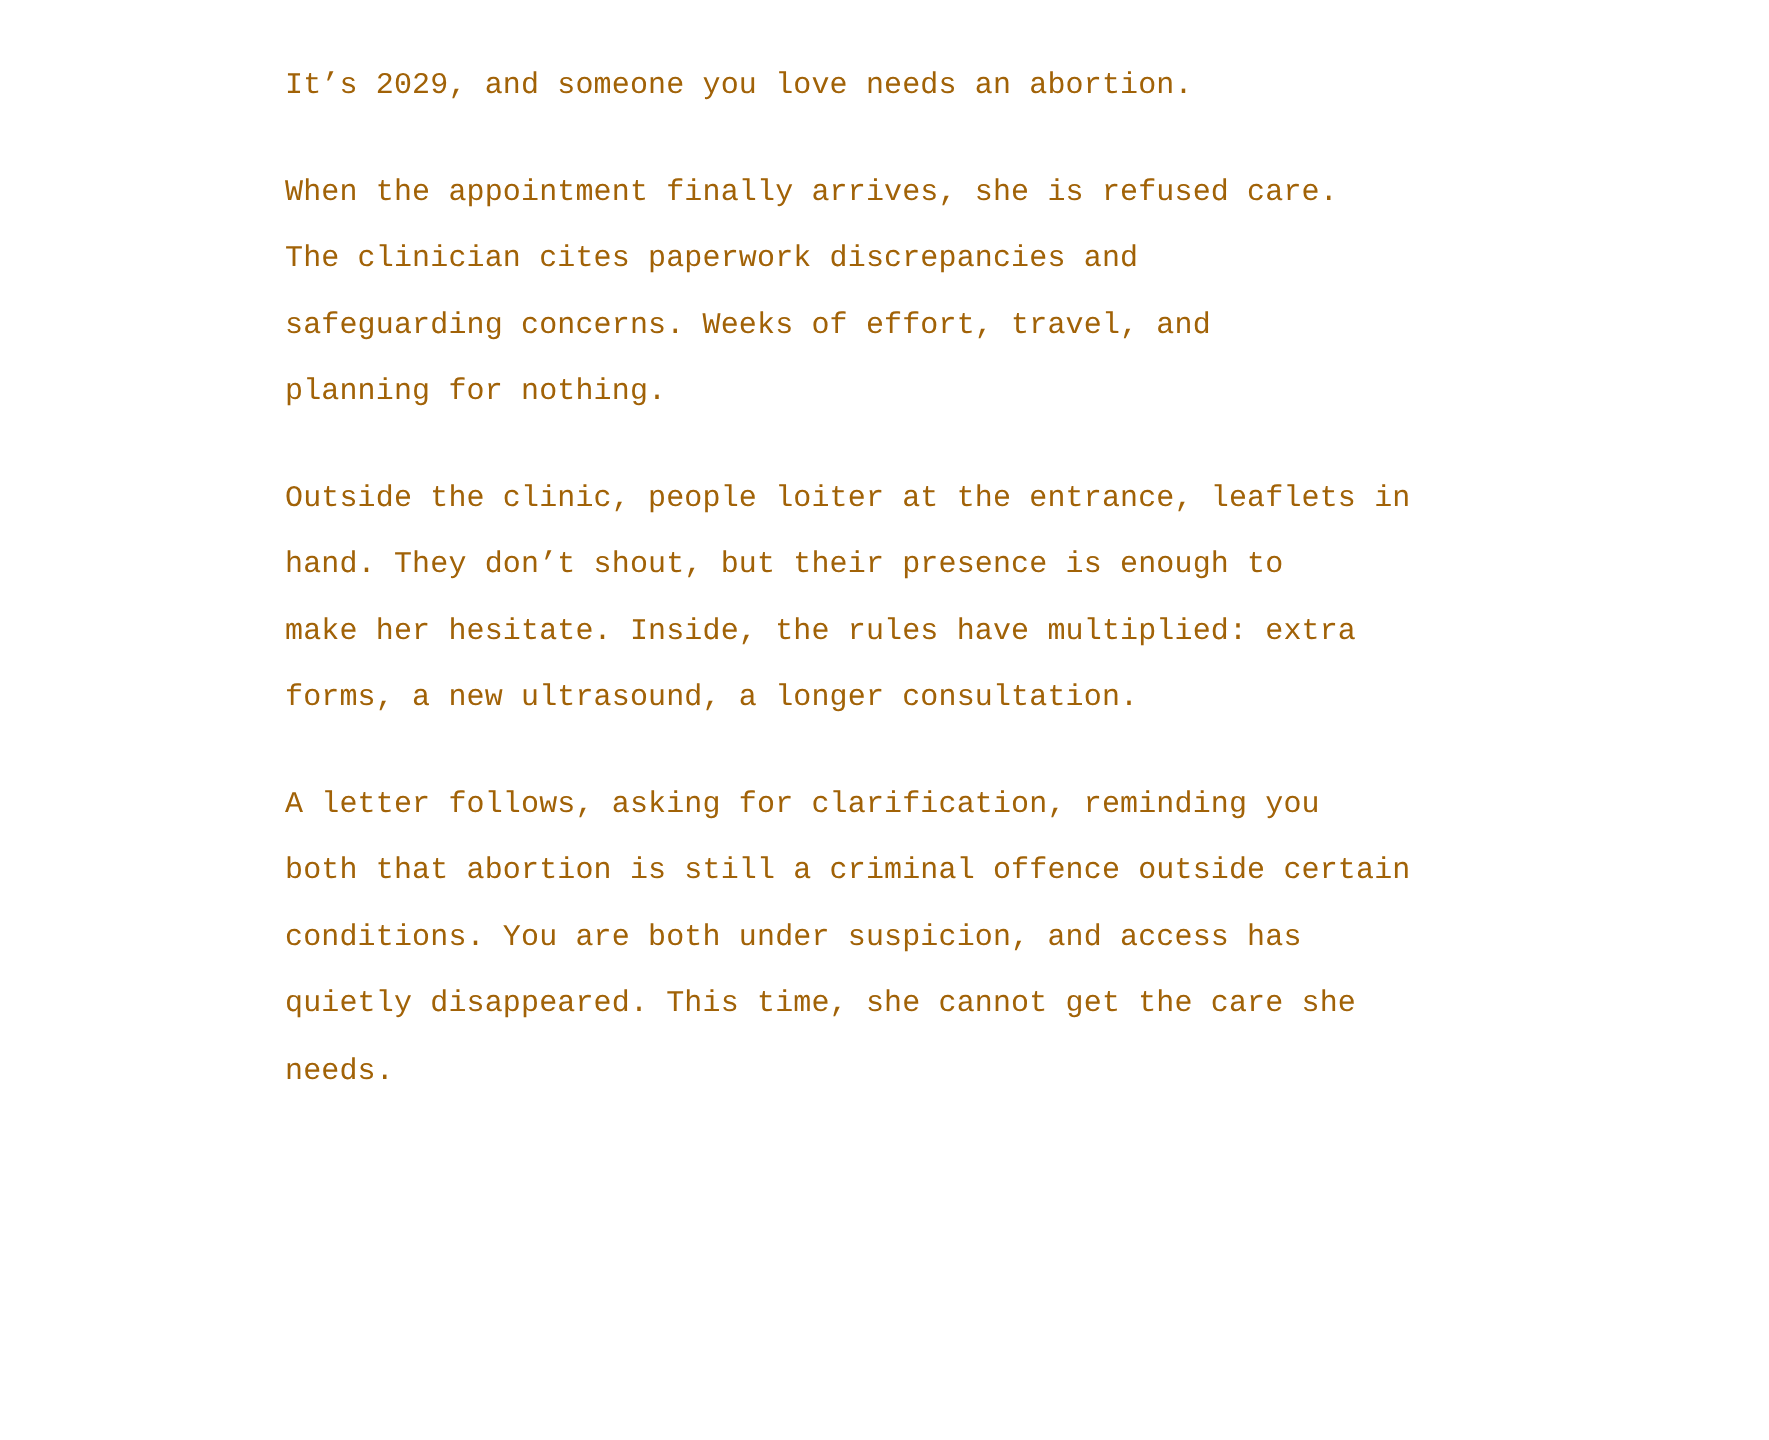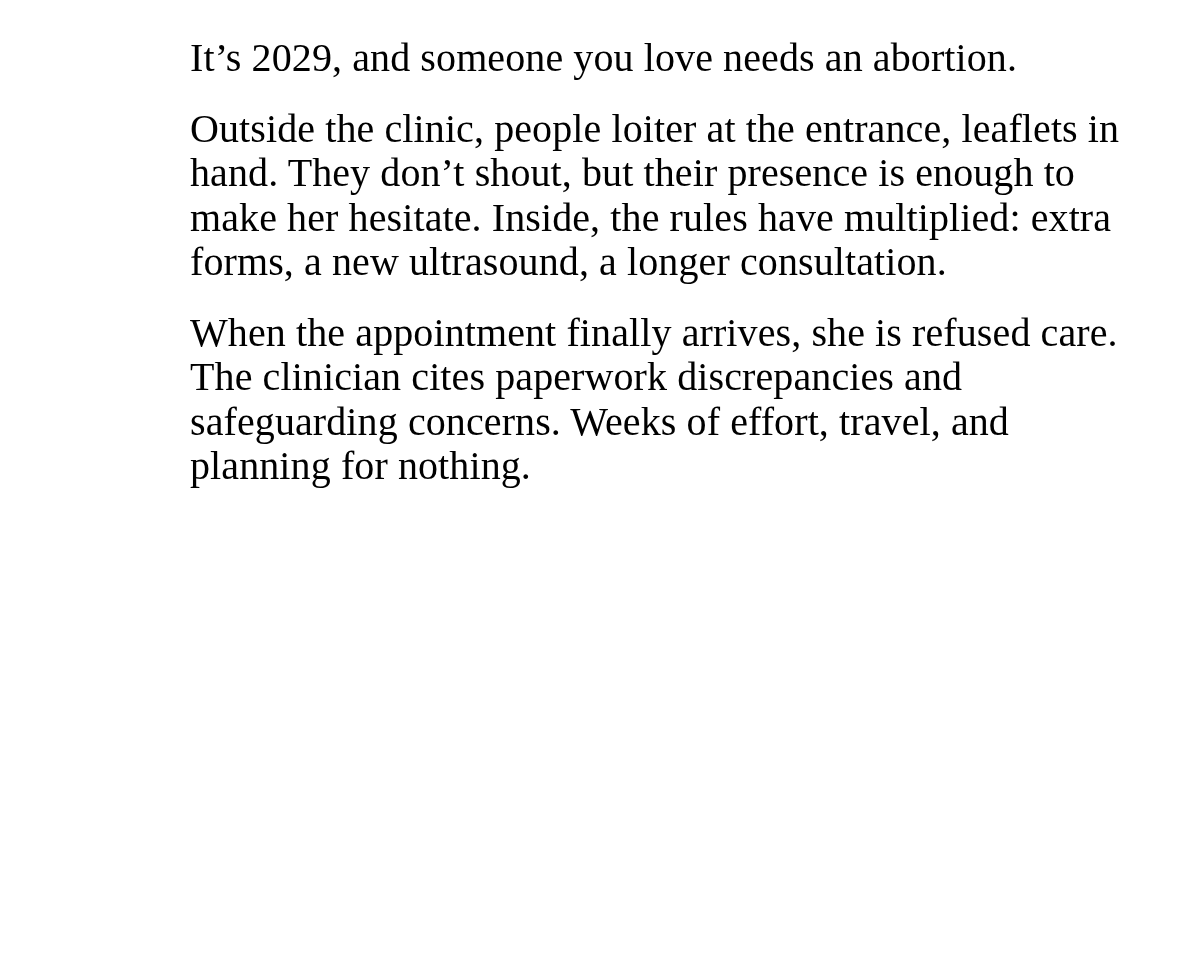--- a/index.html
+++ b/index.html
@@ -9,36 +9,41 @@
     width: 1179px;
     height: 960px;
     overflow: hidden;
   }
   .article-body {
     box-sizing: border-box;
     padding: 36px 0 0 190px;
     width: 1179px;
   }
   .para {
-    font-family: Liberation Serif, serif;
-    font-size: 40px;
+    font-family: Liberation Mono, monospace;
+    font-size: 20px;
     line-height: 44.5px;
-    color: #000000;
+    color: #a16207;
     letter-spacing: 0.1px;
     white-space: pre-line;      
     margin: 0 0 26px 0;
     max-width: 985px;
   }
 </style>
 </head>
 <body>
 
 <main class="article-body">
   <p class="para">It’s 2029, and someone you love needs an abortion.</p>
+  <p class="para">When the appointment finally arrives, she is refused care.
+The clinician cites paperwork discrepancies and
+safeguarding concerns. Weeks of effort, travel, and
+planning for nothing.</p>
   <p class="para">Outside the clinic, people loiter at the entrance, leaflets in
 hand. They don’t shout, but their presence is enough to
 make her hesitate. Inside, the rules have multiplied: extra
 forms, a new ultrasound, a longer consultation.</p>
-  <p class="para">When the appointment finally arrives, she is refused care.
-The clinician cites paperwork discrepancies and
-safeguarding concerns. Weeks of effort, travel, and
-planning for nothing.</p>
+  <p class="para">A letter follows, asking for clarification, reminding you
+both that abortion is still a criminal offence outside certain
+conditions. You are both under suspicion, and access has
+quietly disappeared. This time, she cannot get the care she
+needs.</p>
 </main>
 
 </body></html>

